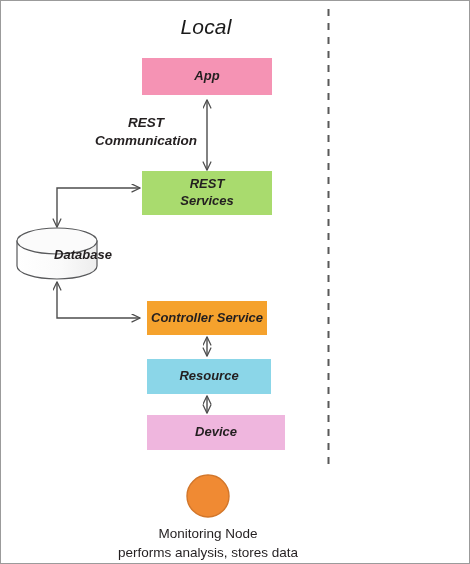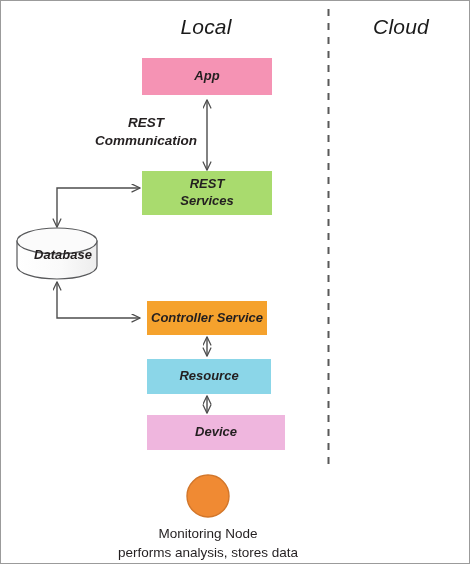--- a/index.html
+++ b/index.html
@@ -79,21 +79,20 @@
     white-space: nowrap;
   }
   .node-caption .cap-line { display: block; }
 </style>
 </head>
 <body>
 
 <div id="canvas">
 
   <div class="zone-label" style="left:150px; top:14px; width:110px;">Local</div>
-  <div class="zone-label" style="left:345px; top:14px; width:110px;">Cloud</div>
 
   <svg id="diagram-svg" viewBox="0 0 470 564">
     <defs>
       <marker id="arrow-open" markerWidth="12" markerHeight="12" refX="9" refY="4.5" orient="auto" markerUnits="userSpaceOnUse">
         <path d="M1,0.6 L9.2,4.5 L1,8.4" fill="none" stroke="#4d4d4d" stroke-width="1.25" stroke-linecap="round" stroke-linejoin="round"></path>
       </marker>
       <marker id="arrow-open-start" markerWidth="12" markerHeight="12" refX="9" refY="4.5" orient="auto-start-reverse" markerUnits="userSpaceOnUse">
         <path d="M1,0.6 L9.2,4.5 L1,8.4" fill="none" stroke="#4d4d4d" stroke-width="1.25" stroke-linecap="round" stroke-linejoin="round"></path>
       </marker>
       <linearGradient id="db-body-grad" x1="0" y1="0" x2="1" y2="0">
@@ -116,21 +115,21 @@
 
     <path d="M56,281 L56,317 L139,317" fill="none" stroke="#4d4d4d" stroke-width="1.4" marker-start="url(#arrow-open-start)" marker-end="url(#arrow-open)"></path>
 
     <line x1="206" y1="336" x2="206" y2="355" stroke="#4d4d4d" stroke-width="1.4" marker-start="url(#arrow-open-start)" marker-end="url(#arrow-open)"></line>
 
     <line x1="206" y1="395" x2="206" y2="412" stroke="#4d4d4d" stroke-width="1.4" marker-start="url(#arrow-open-start)" marker-end="url(#arrow-open)"></line>
 
     <circle cx="207" cy="495" r="21" fill="#F08A33" stroke="#D2762A" stroke-width="1.4"></circle>
   </svg>
 
-  <div class="db-label" style="left:16px; top:246px; width:92px;">Database</div>
+  <div class="db-label" style="left:16px; top:246px; width:92px;padding-left:20px;">Database</div>
 
   <div class="edge-label" style="left:75px; top:113px; width:140px;">
     <span>REST</span><br>
     <span>Communication</span>
   </div>
 
   <div class="proc-box" style="left:141px; top:57px; width:130px; height:37px; background:#F593B4;">
     <span>App</span>
   </div>
 

